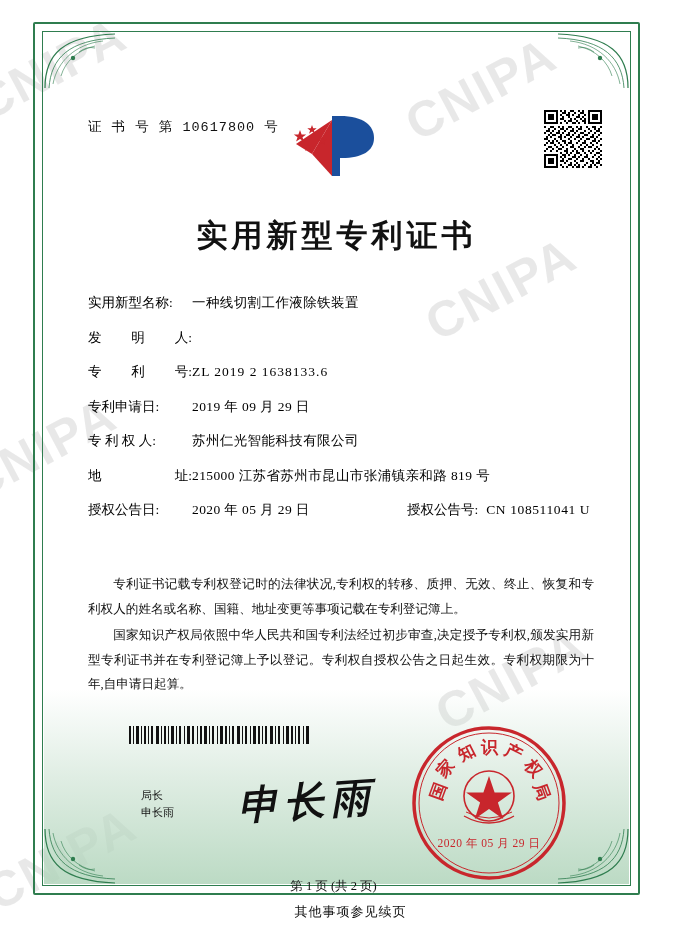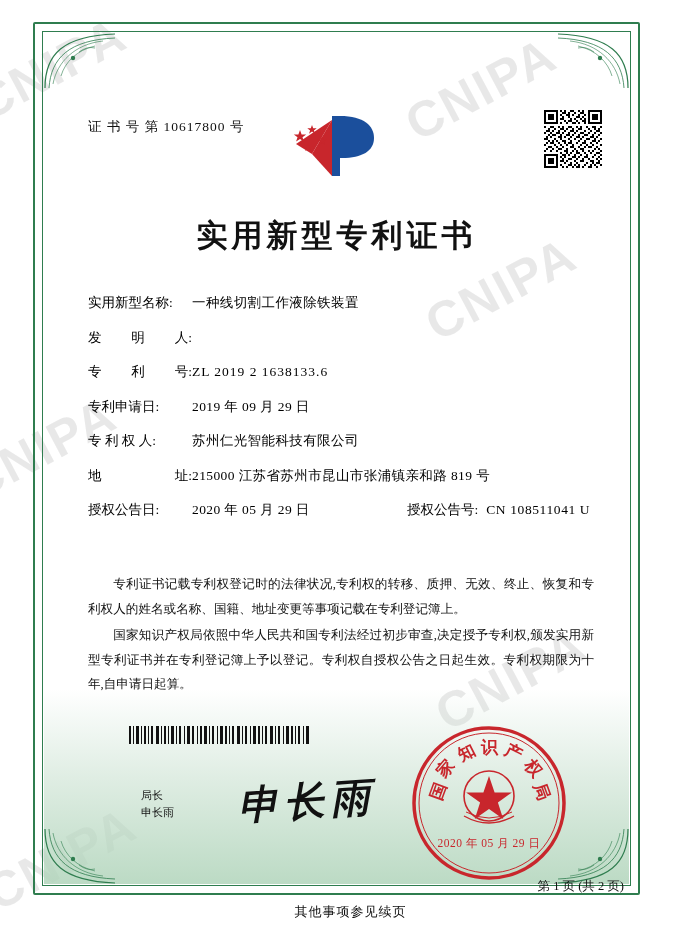--- a/index.html
+++ b/index.html
@@ -86,20 +86,21 @@
   }
 
   
   .cert-no {
     position: absolute;
     left: 55px;
     top: 96px;
     font-size: 13.5px;
     letter-spacing: 1px;
     color: #111;
+    font-family: Liberation Mono, monospace;
   }
   .qr {
     position: absolute;
     right: 38px;
     top: 88px;
     width: 58px;
     height: 58px;
     background: #fff;
   }
   .qr svg { display: block; }
@@ -237,23 +238,23 @@
     font-size: 17px;
     font-weight: 700;
     color: #c8262c;
     font-family: "DejaVu Serif", serif;
     transform-origin: center center;
   }
 
   .page-num {
     position: absolute;
     left: 0;
-    right: 16px;
+    right: 6px;
     top: 856px;
-    text-align: right;
+    text-align: center;
     font-size: 12.5px;
     color: #111;
   }
 
   .footer-note {
     position: absolute;
     left: 0;
     right: 0;
     top: 903px;
     text-align: center;

